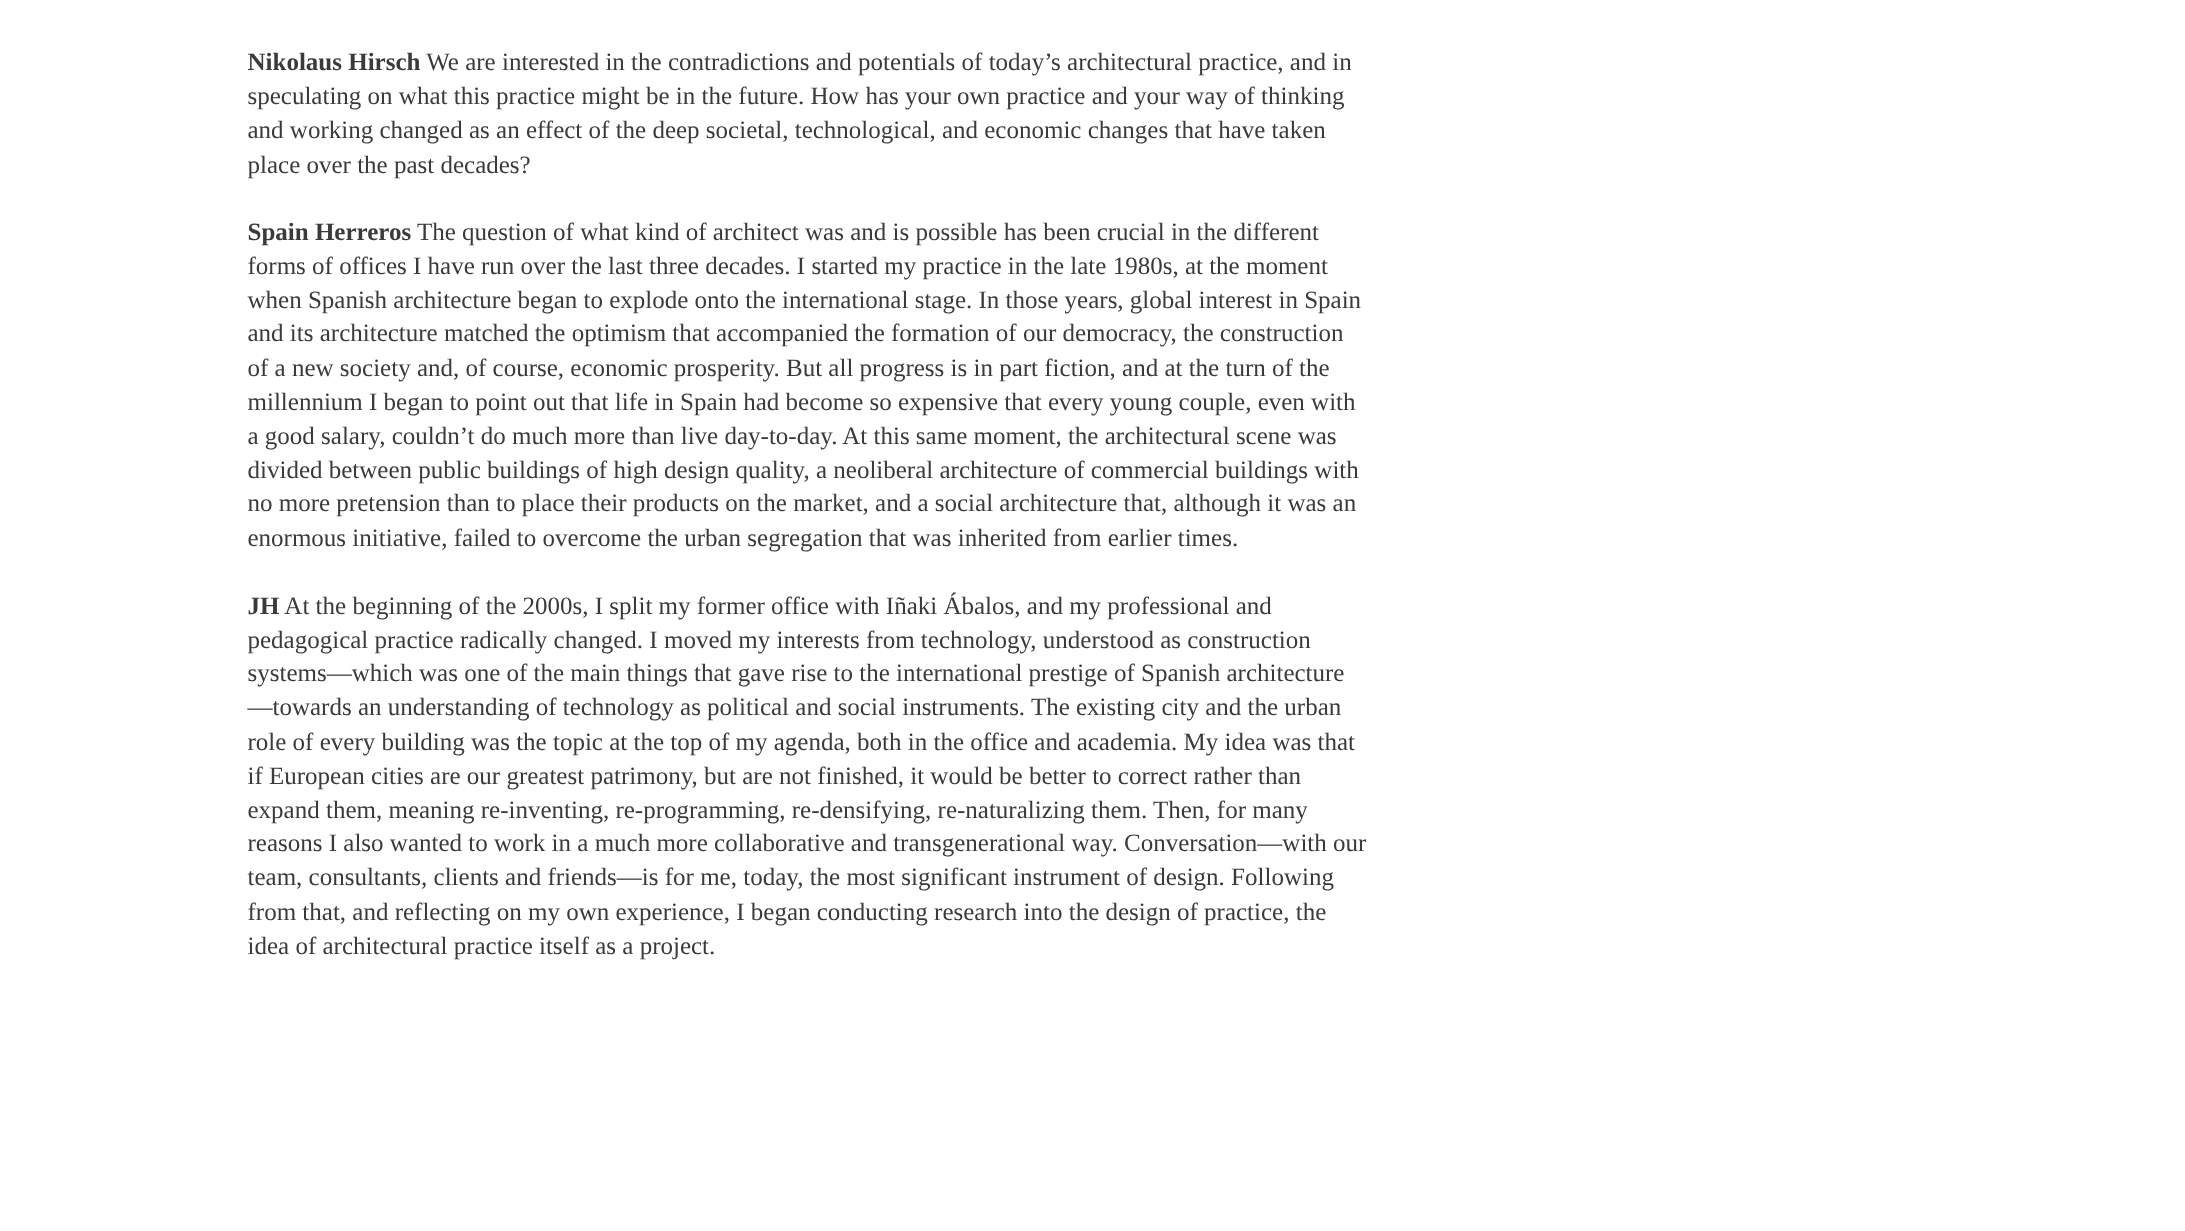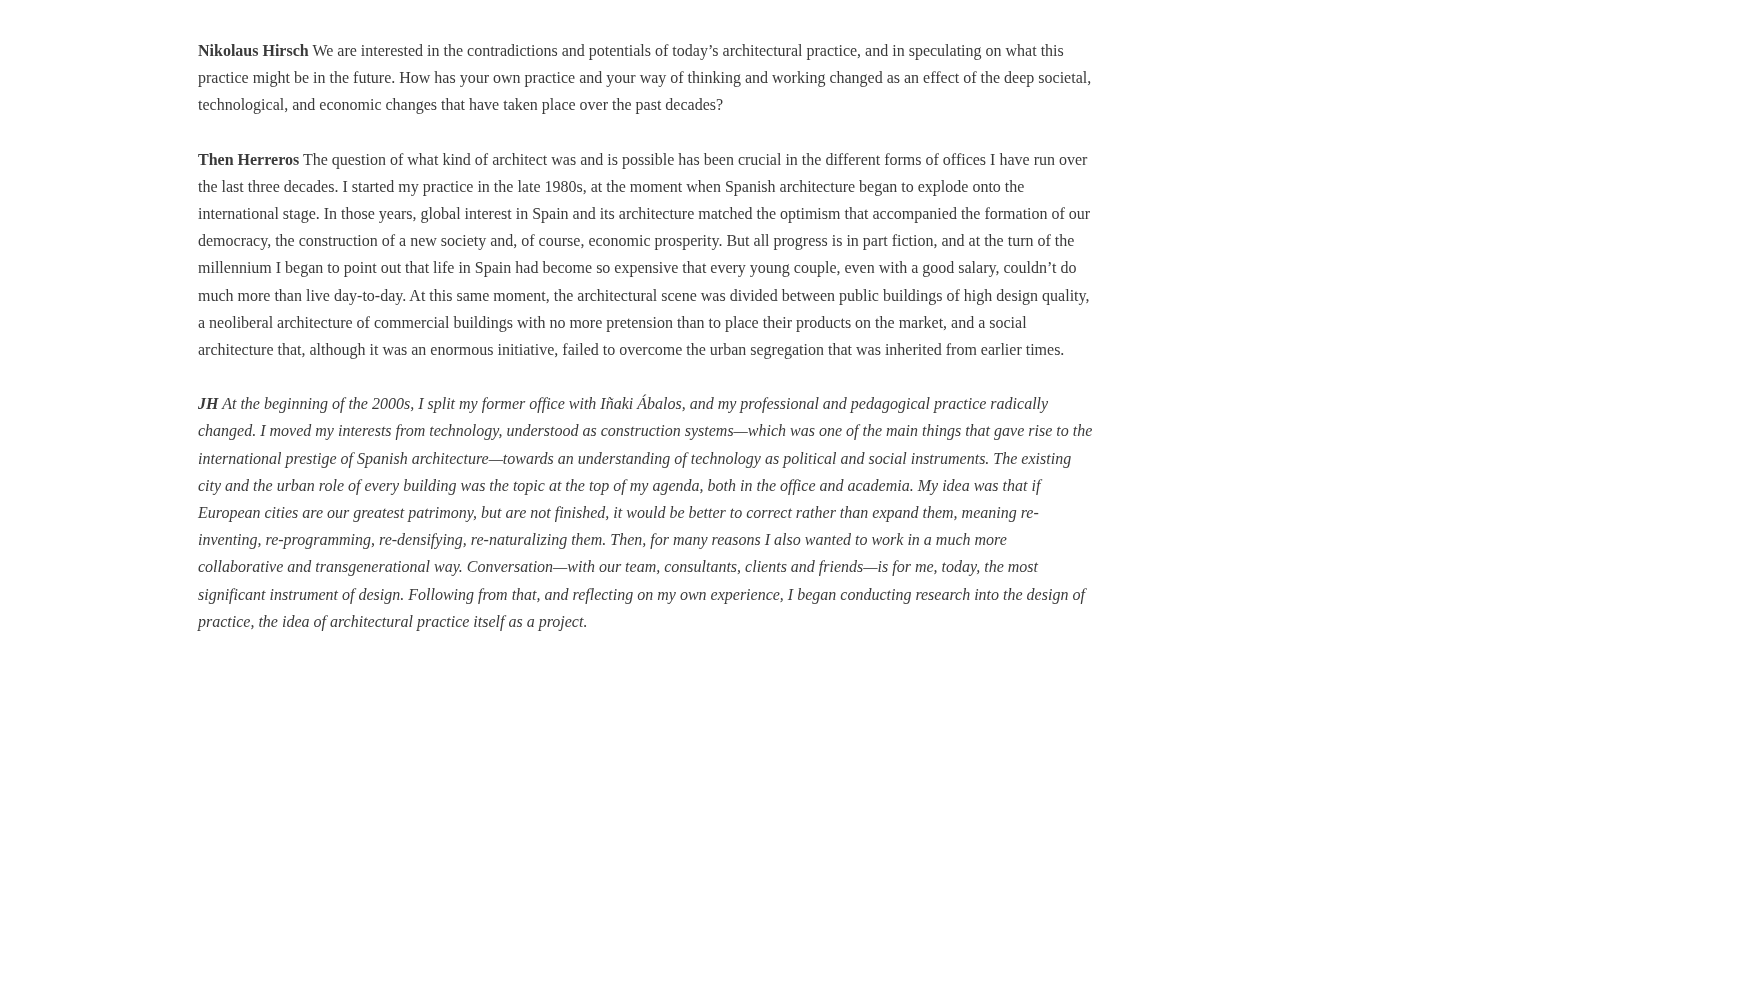--- a/index.html
+++ b/index.html
@@ -12,47 +12,46 @@
     background: #ffffff;
     overflow: hidden;
     font-family: "Liberation Serif", "DejaVu Serif", serif;
   }
   .article {
     position: absolute;
     left: 198px;
     top: 37px;
     width: 897px;
     color: #3a3a3a;
-    font-size: 16px;
+    font-size: 20px;
     line-height: 27.2px;
     text-align: left;
   }
   .para {
     margin: 0 0 27px 0;
   }
   .para.gap-lg {
     margin-top: 16px;
-    font-style: italic;
   }
   .speaker {
     font-weight: bold;
   }
 </style>
 </head>
 <body style="background: rgb(255, 255, 255);">
 
 <main class="article" style="color: rgb(58, 58, 58);">
 
   <p class="para">
     <b class="speaker">Nikolaus Hirsch</b>
     <span>We are interested in the contradictions and potentials of today’s architectural practice, and in speculating on what this practice might be in the future. How has your own practice and your way of thinking and working changed as an effect of the deep societal, technological, and economic changes that have taken place over the past decades?</span>
   </p>
 
   <p class="para">
-    <b class="speaker">Then Herreros</b>
+    <b class="speaker">Spain Herreros</b>
     <span>The question of what kind of architect was and is possible has been crucial in the different forms of offices I have run over the last three decades. I started my practice in the late 1980s, at the moment when Spanish architecture began to explode onto the international stage. In those years, global interest in Spain and its architecture matched the optimism that accompanied the formation of our democracy, the construction of a new society and, of course, economic prosperity. But all progress is in part fiction, and at the turn of the millennium I began to point out that life in Spain had become so expensive that every young couple, even with a good salary, couldn’t do much more than live day-to-day. At this same moment, the architectural scene was divided between public buildings of high design quality, a neoliberal architecture of commercial buildings with no more pretension than to place their products on the market, and a social architecture that, although it was an enormous initiative, failed to overcome the urban segregation that was inherited from earlier times.</span>
   </p>
 
 
   <p class="para gap-lg">
     <b class="speaker">JH</b>
     <span>At the beginning of the 2000s, I split my former office with Iñaki Ábalos, and my professional and pedagogical practice radically changed. I moved my interests from technology, understood as construction systems—which was one of the main things that gave rise to the international prestige of Spanish architecture—towards an understanding of technology as political and social instruments. The existing city and the urban role of every building was the topic at the top of my agenda, both in the office and academia. My idea was that if European cities are our greatest patrimony, but are not finished, it would be better to correct rather than expand them, meaning re-inventing, re-programming, re-densifying, re-naturalizing them. Then, for many reasons I also wanted to work in a much more collaborative and transgenerational way. Conversation—with our team, consultants, clients and friends—is for me, today, the most significant instrument of design. Following from that, and reflecting on my own experience, I began conducting research into the design of practice, the idea of architectural practice itself as a project.</span>
   </p>
 
 </main>

